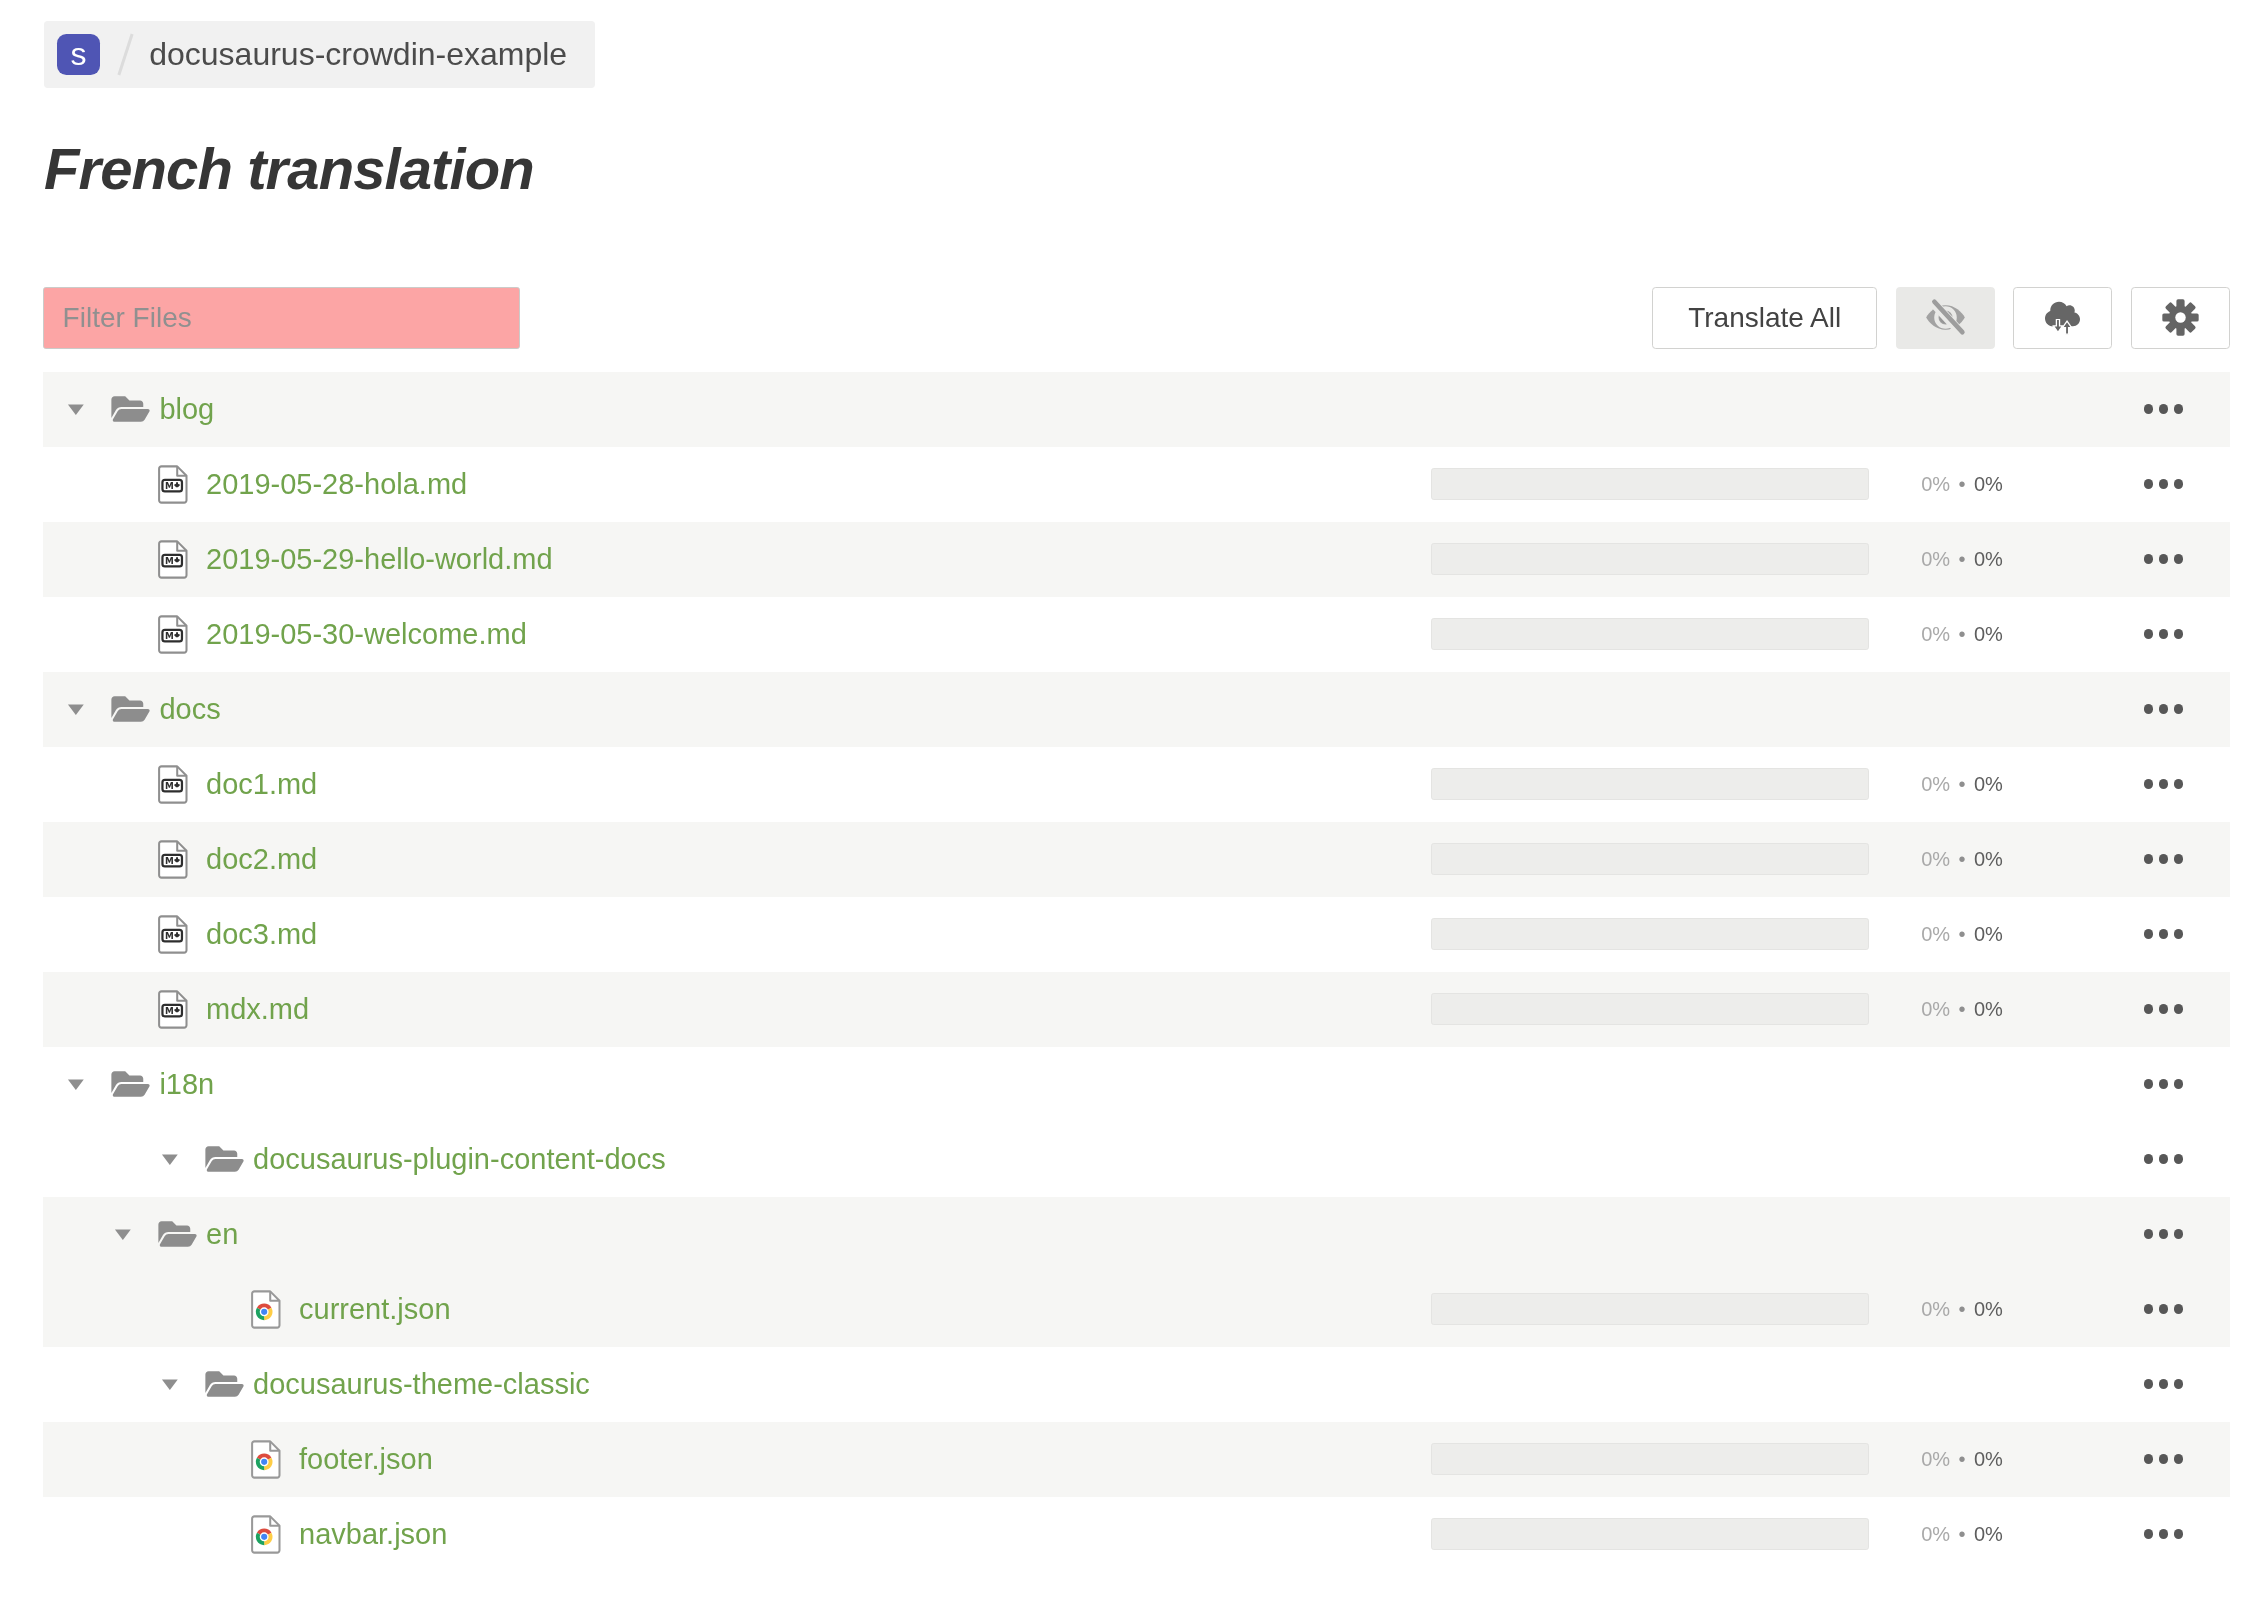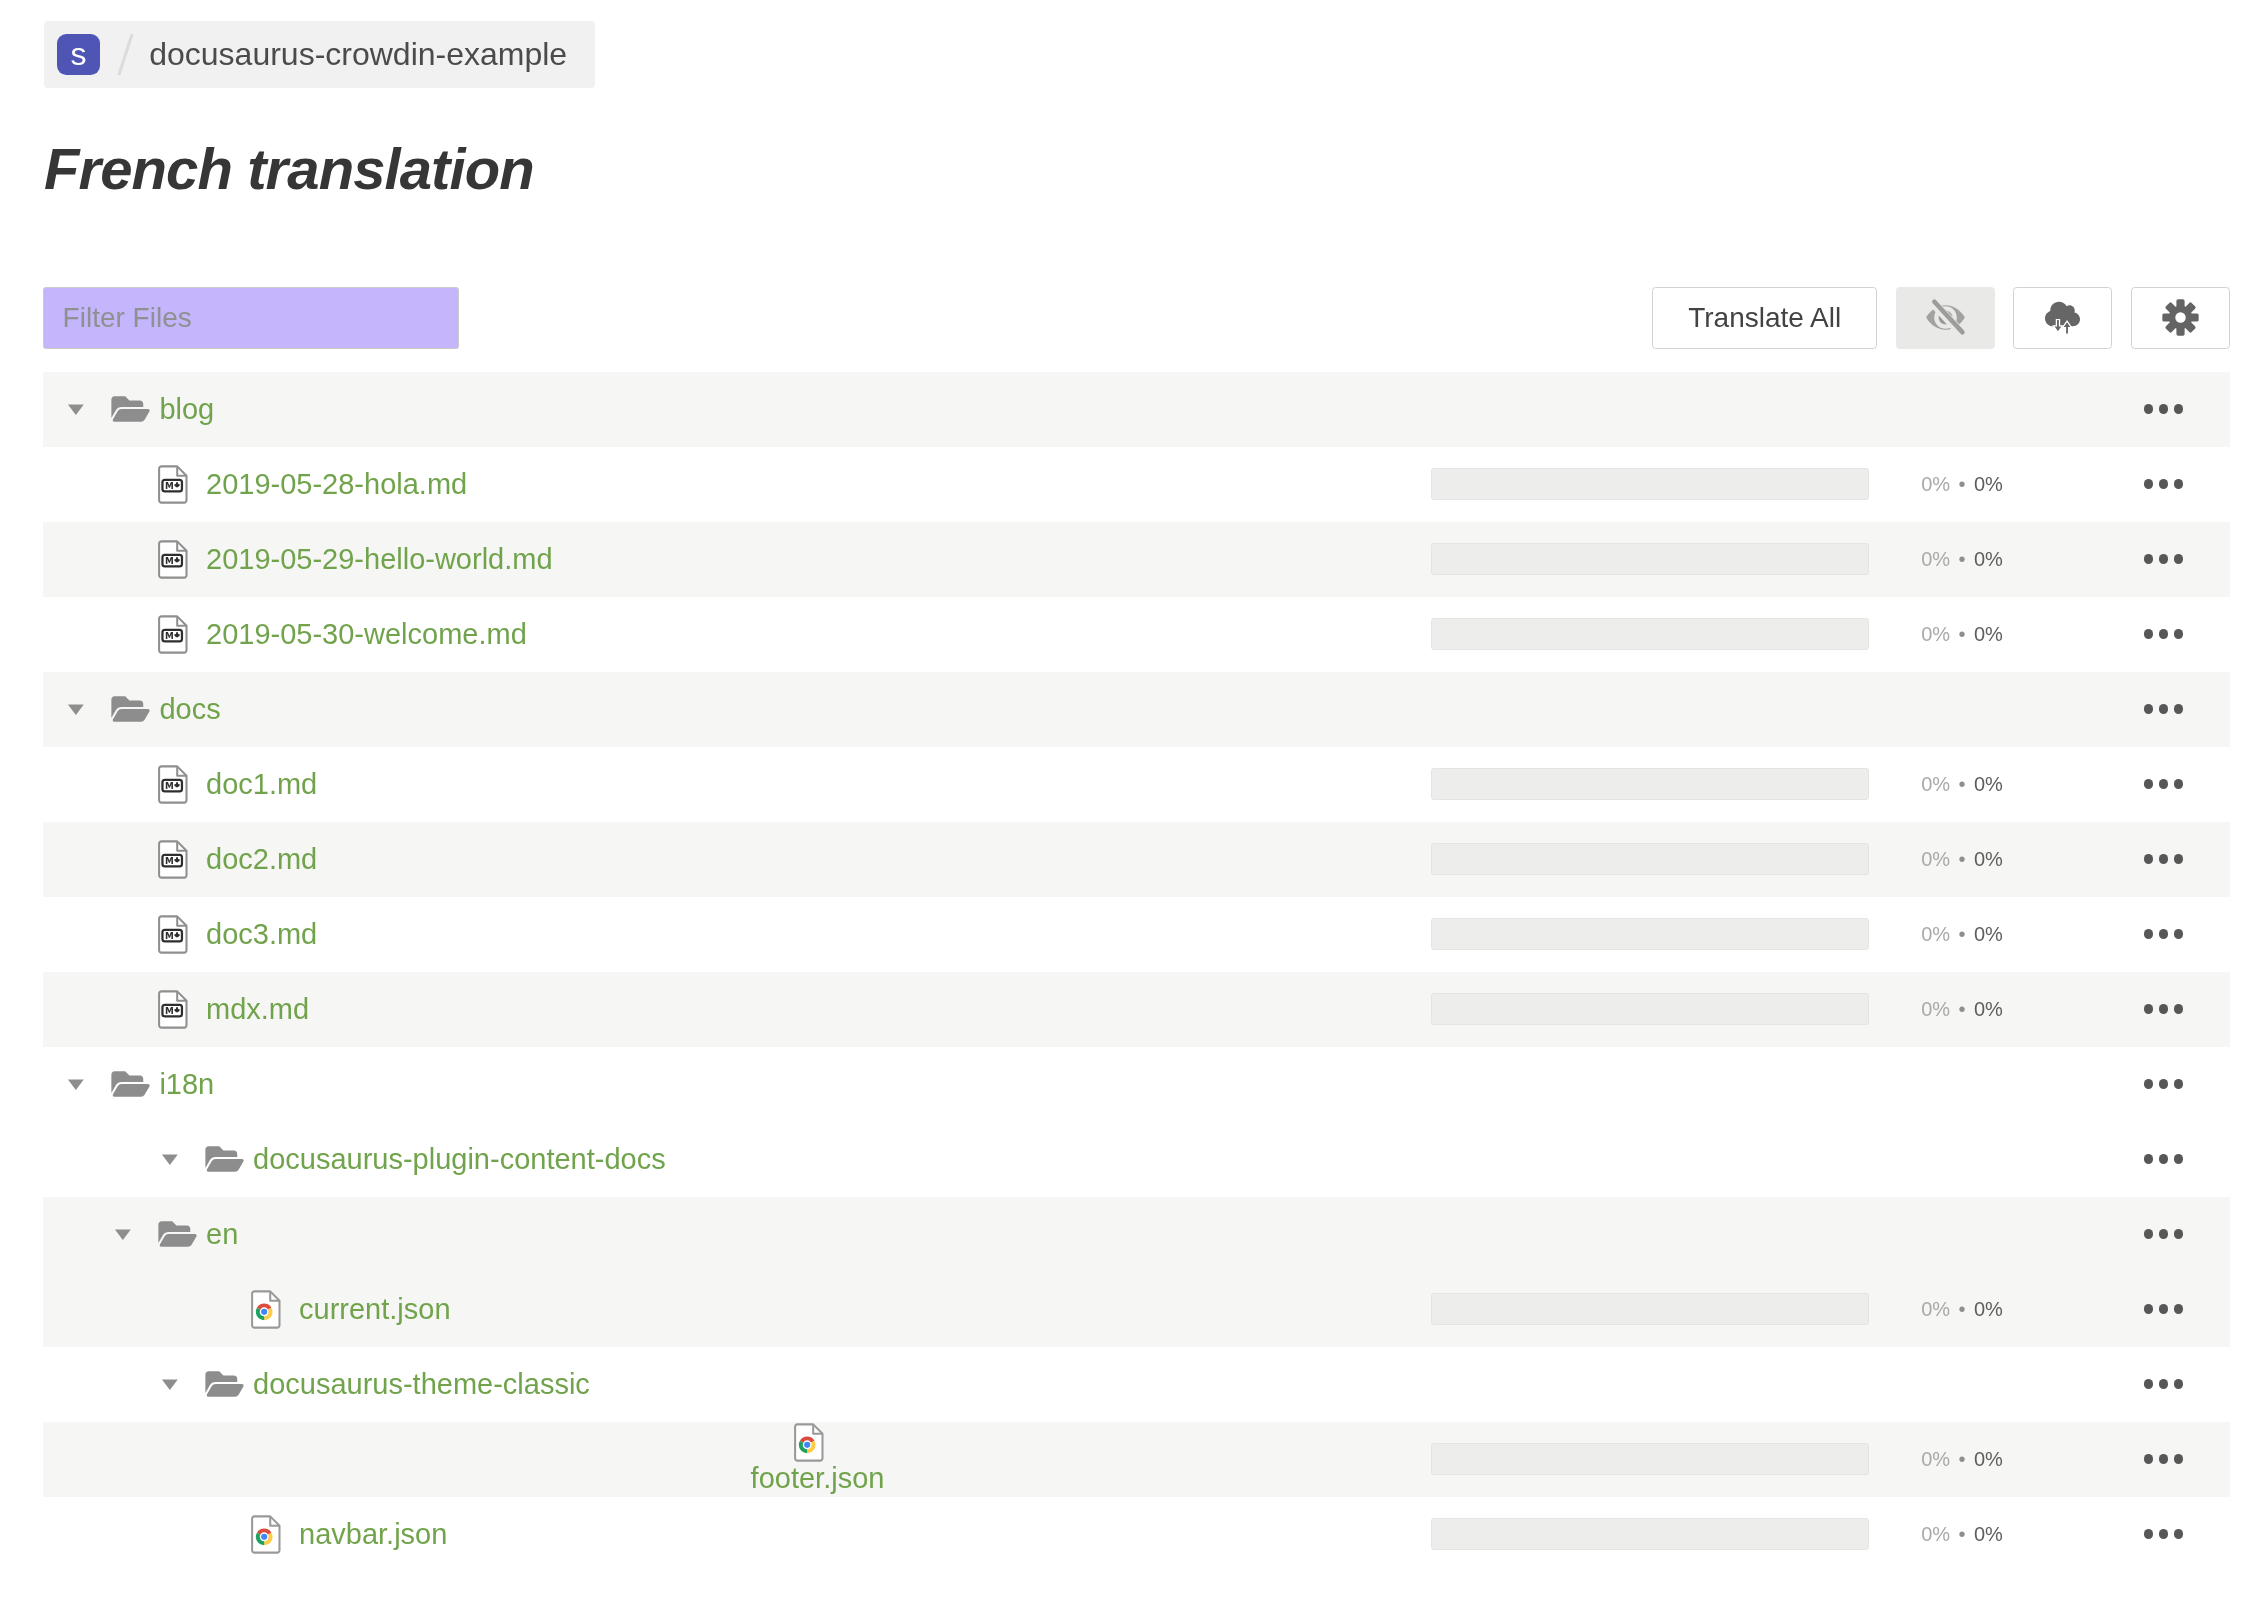--- a/index.html
+++ b/index.html
@@ -17,22 +17,22 @@
     display:flex;align-items:center;justify-content:center;color:#fff;
     font-size:32px;line-height:1;cursor:pointer;
   }
   .bc-slash{width:2.8px;height:43px;background:#dcdcdc;transform:rotate(18deg);margin:0 22.4px 0 24px;}
   .bc-name{font-size:32px;color:#4b4b4b;cursor:pointer;}
   
   .title{margin:47px 0 0 44px;font-size:58px;line-height:67px;font-weight:700;color:#363636;letter-spacing:-0.9px;font-style:italic;}
   
   .toolbar{margin:85px 35px 0 43px;width:2187px;box-sizing:border-box;display:flex;justify-content:space-between;align-items:center;}
   .filter{
-    width:416px;height:62px;box-sizing:border-box;border:1.9px solid #cbcbc9;border-radius:2.8px;
-    padding:0 18.6px;font-size:28px;color:#555;font-family:inherit;outline:none;background:#c4b5fd;
+    width:477px;height:62px;box-sizing:border-box;border:1.9px solid #cbcbc9;border-radius:2.8px;
+    padding:0 18.6px;font-size:28px;color:#555;font-family:inherit;outline:none;background:#fca5a5;
   }
   .filter::placeholder{color:#909090;}
   .actions{display:flex;gap:18.6px;align-items:center;justify-content:flex-end;}
   .btn-text{
     height:62px;padding:0 35px;background:#fff;border:1.9px solid #d2d2d0;border-radius:3.7px;
     font-size:28px;color:#434343;font-family:inherit;cursor:pointer;
   }
   .btn-icon{
     width:99px;height:62px;background:#fff;border:1.9px solid #d2d2d0;border-radius:3.7px;
     display:flex;flex-direction:column;align-items:center;justify-content:center;cursor:pointer;padding:0;
@@ -525,21 +525,21 @@
     <div class="col-menu">
       <button class="menu-btn">
         <span class="dot"></span>
         <span class="dot"></span>
         <span class="dot"></span>
       </button>
     </div>
   </div>
 
   <div class="row striped">
-    <div class="row-main" style="padding-left: 161px; flex-direction: column;">
+    <div class="row-main" style="padding-left: 161px;">
       <span class="arrow-slot" style="cursor: default;"></span>
       <span class="icon-slot">
   <svg width="31" height="39" viewBox="0 0 33 42">
     <path d="M3.5 1.5 h17 l10 10 v26.5 a2.5 2.5 0 0 1 -2.5 2.5 h-24.5 a2.5 2.5 0 0 1 -2.5 -2.5 v-34 a2.5 2.5 0 0 1 2.5 -2.5 z" fill="#ffffff" stroke="#999999" stroke-width="2.2" stroke-linejoin="round"></path>
     <path d="M20.5 1.5 v10 h10" fill="none" stroke="#999999" stroke-width="2.2" stroke-linejoin="round"></path>
     <g transform="translate(14,23.5)">
       <path d="M-7.79 -4.5 A9 9 0 0 1 7.79 -4.5 L0 0 Z" fill="#dd4b3e"></path>
       <path d="M7.79 -4.5 A9 9 0 0 1 0 9 L0 0 Z" fill="#ffcd45"></path>
       <path d="M0 9 A9 9 0 0 1 -7.79 -4.5 L0 0 Z" fill="#1da261"></path>
       <circle r="4.8" fill="#ffffff"></circle>

